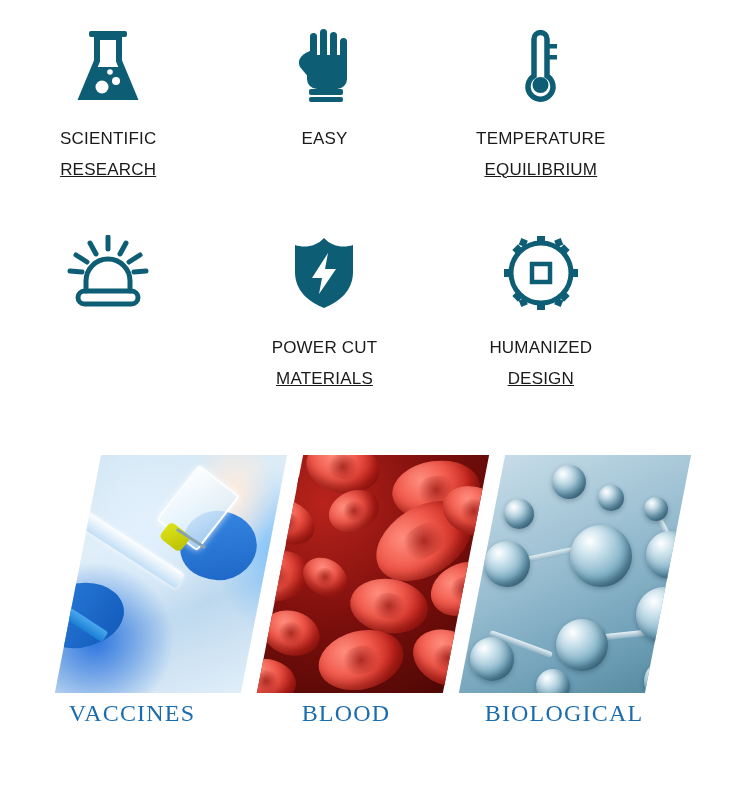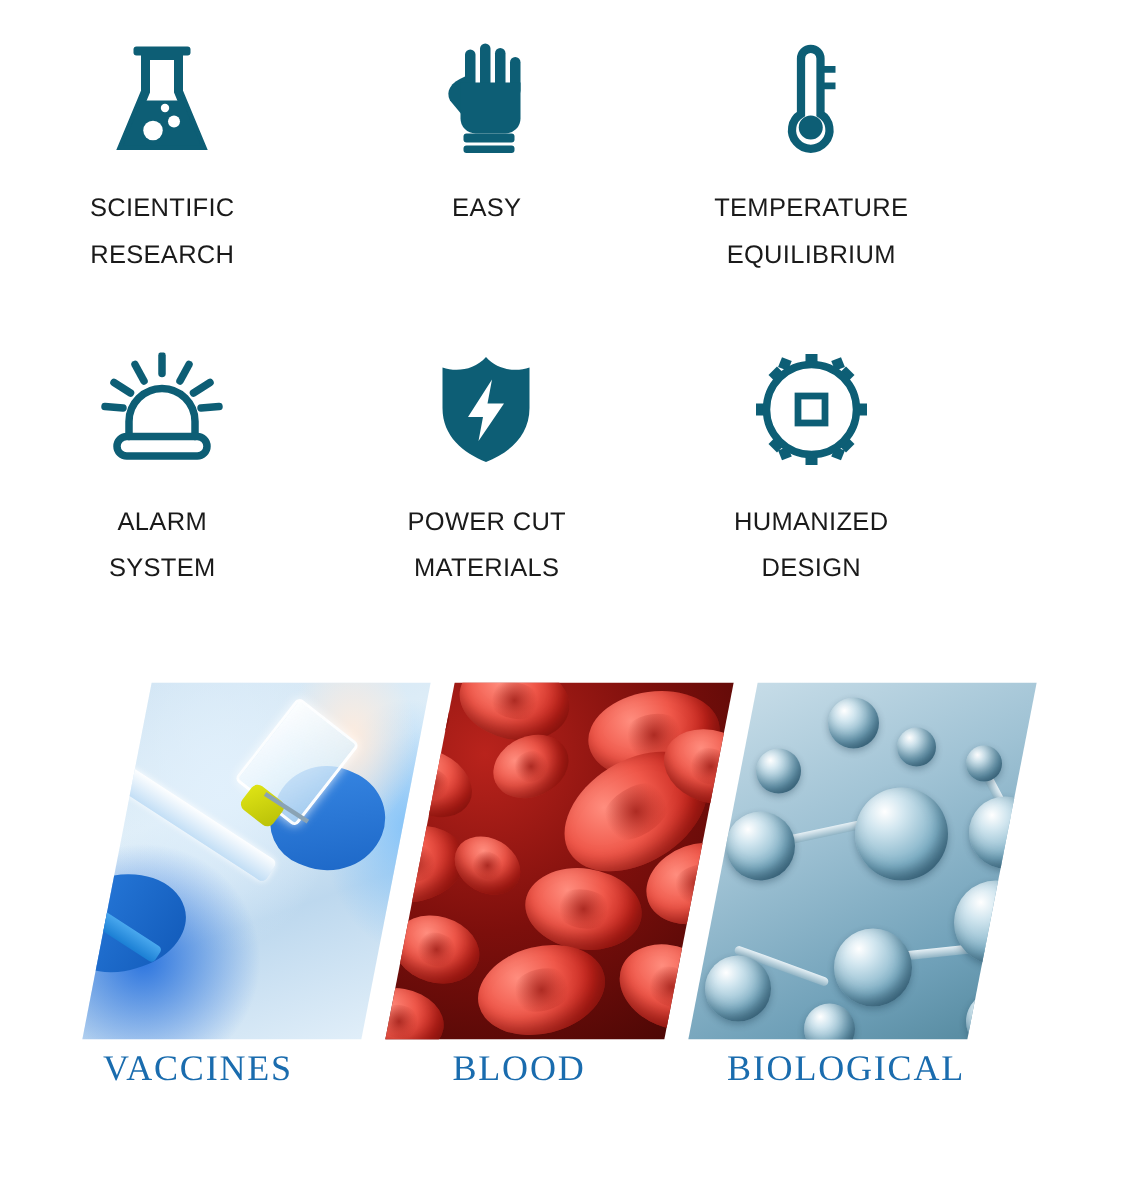--- a/index.html
+++ b/index.html
@@ -40,21 +40,21 @@
   .feature-icon svg { display: block; }
   .feature-label {
     margin-top: 14px;
     text-align: center;
     font-size: 17px;
     line-height: 1.8;
     letter-spacing: 0.2px;
     color: #1a1a1a;
     font-family: "Liberation Sans", sans-serif;
   }
-  .feature-label .l2 { display: block; }
+  .feature-label .l2 { display: block; text-decoration: underline; }
 
   .row-2 { margin-top: 42px; }
   .row-2 .feature-icon { height: 92px; }
 
   
   .panels {
     position: absolute;
     left: 0;
     top: 455px;
     width: 750px;
@@ -293,24 +293,20 @@
             <line x1="25" y1="8" x2="31" y2="19"></line>
             <line x1="61" y1="8" x2="55" y2="19"></line>
             <line x1="11" y1="20" x2="22" y2="27"></line>
             <line x1="75" y1="20" x2="64" y2="27"></line>
             <line x1="5" y1="36" x2="17" y2="37"></line>
             <line x1="81" y1="36" x2="69" y2="37"></line>
             <path d="M21 56 V46 a22 22 0 0 1 44 0 V56"></path>
             <rect x="13" y="56" width="60" height="13" rx="6.5"></rect>
           </g>
         </svg>
-      </div>
-      <div class="feature-label">
-        <span>ALARM</span>
-        <span class="l2">SYSTEM</span>
       </div>
     </div>
 
     <div class="feature">
       <div class="feature-icon">
         <svg width="64" height="74" viewBox="0 0 64 74" aria-hidden="true">
           <path d="M32 2 C24 11 12 12 3 9 V36 C3 55 17 66 32 72 C47 66 61 55 61 36 V9 C52 12 40 11 32 2 Z" fill="#0d5e75"></path>
           <path d="M36 17 L20 42 H30 L27 58 L44 33 H33 Z" fill="#ffffff"></path>
         </svg>
       </div>

